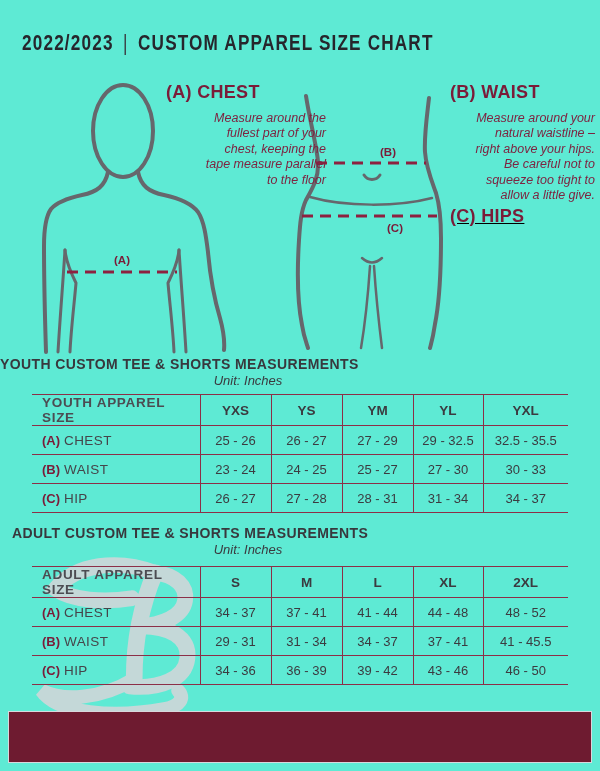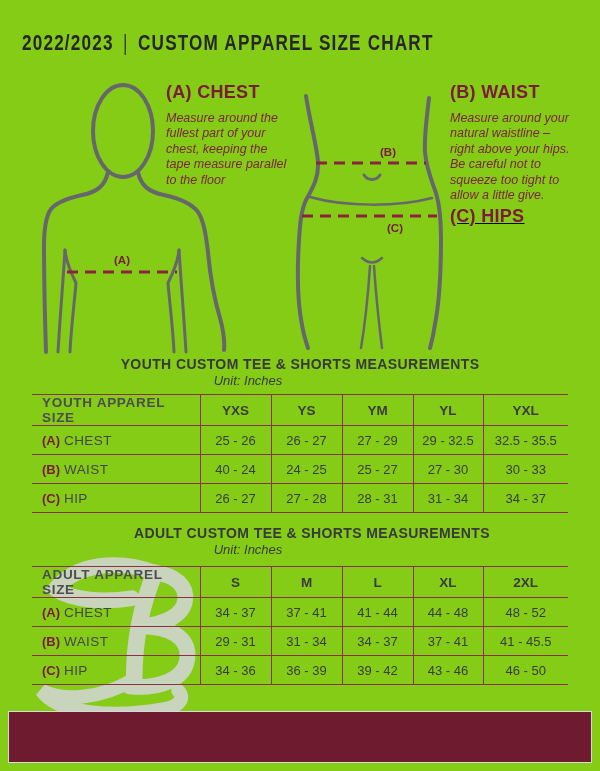--- a/index.html
+++ b/index.html
@@ -1,19 +1,19 @@
 <!DOCTYPE html>
 <html><head>
 <meta charset="utf-8">
 <style>
   html,body{margin:0;padding:0;}
   .page{
     position:relative;
     width:600px;height:771px;
-    background:#84cc16;
+    background:#5eead4;
     font-family:"Liberation Sans",sans-serif;
     overflow:hidden;
   }
   
   .header-title{
     position:absolute;left:22px;top:30px;
     font-size:22px;font-weight:bold;color:#26262c;
     letter-spacing:1.5px;white-space:nowrap;
     transform:scaleX(.78);transform-origin:left center;
   }
@@ -25,30 +25,30 @@
     letter-spacing:6px;margin-left:10px;margin-top:4px;
   }
   
   .guide-block{position:absolute;z-index:2;}
   .guide-heading{
     font-size:18px;font-weight:bold;color:#7a1c39;
     letter-spacing:.3px;margin:0 0 8px 0;
   }
   .guide-text{
     font-size:12.5px;font-style:italic;font-weight:500;color:#7d2441;
-    line-height:1.23;white-space:pre-line;margin:0;
+    line-height:1.23;white-space:pre-line;margin:0;text-align:right;
   }
   .gb-chest{left:166px;top:82px;width:160px;}
   .gb-waist{left:450px;top:82px;width:145px;}
   .gb-hips{left:450px;top:206px;width:150px;text-decoration:underline;}
   
   .figures{position:absolute;left:0;top:0;width:600px;height:771px;z-index:1;pointer-events:none;}
   
   .section-title{
-    position:absolute;left:0;width:600px;text-align:center;
+    position:absolute;left:0;width:600px;
     font-size:14px;font-weight:bold;color:#38383d;letter-spacing:.4px;z-index:2;
   }
   .section-unit{
     position:absolute;left:0;width:496px;text-align:center;
     font-size:13px;font-style:italic;font-weight:500;color:#3a3a3f;z-index:2;
   }
   .yt-title{top:356px;} .yt-unit{top:373px;}
   .at-title{top:525px;padding-left:12px;} .at-unit{top:542px;}
   
   table.size-table{
@@ -180,21 +180,21 @@
       <td class="size-col">25 - 26</td>
       <td class="size-col">26 - 27</td>
       <td class="size-col">27 - 29</td>
       <td class="size-col">29 - 32.5</td>
       <td class="size-col">32.5 - 35.5</td>
     </tr>
     <tr>
       <td class="label-col">
         <span class="row-prefix">(B)</span><span class="row-name">WAIST</span>
       </td>
-      <td class="size-col">40 - 24</td>
+      <td class="size-col">23 - 24</td>
       <td class="size-col">24 - 25</td>
       <td class="size-col">25 - 27</td>
       <td class="size-col">27 - 30</td>
       <td class="size-col">30 - 33</td>
     </tr>
     <tr>
       <td class="label-col">
         <span class="row-prefix">(C)</span><span class="row-name">HIP</span>
       </td>
       <td class="size-col">26 - 27</td>

